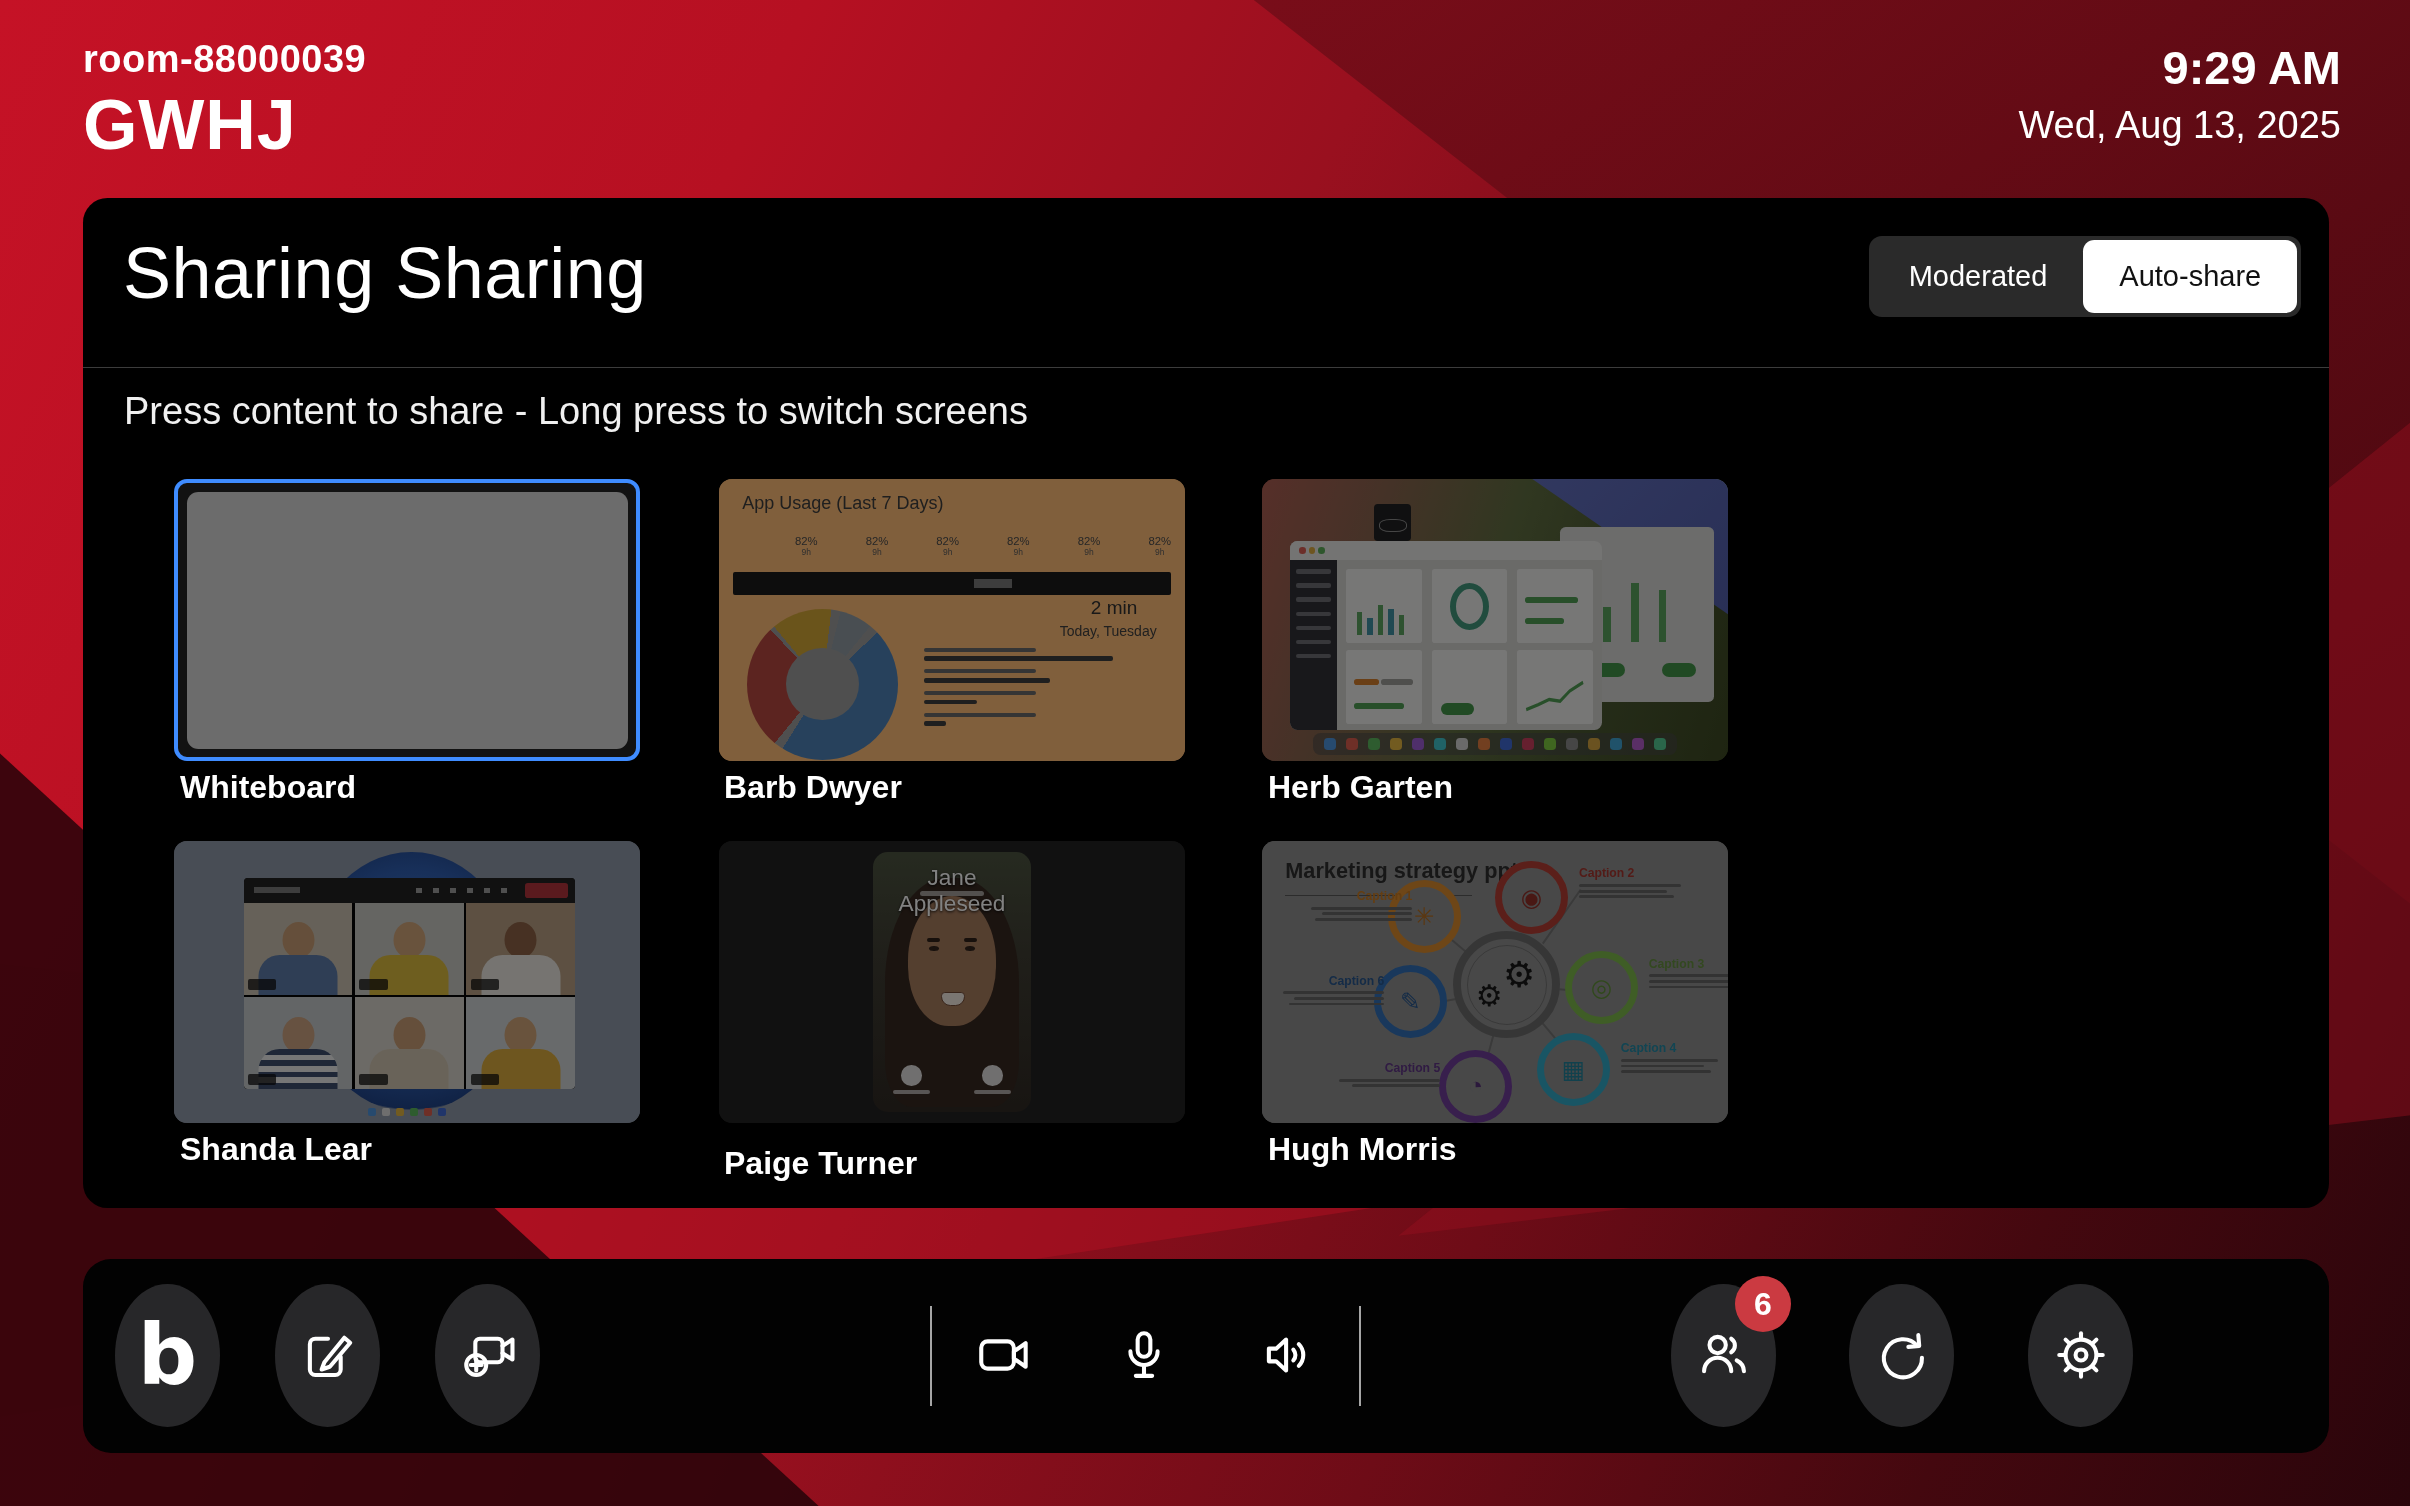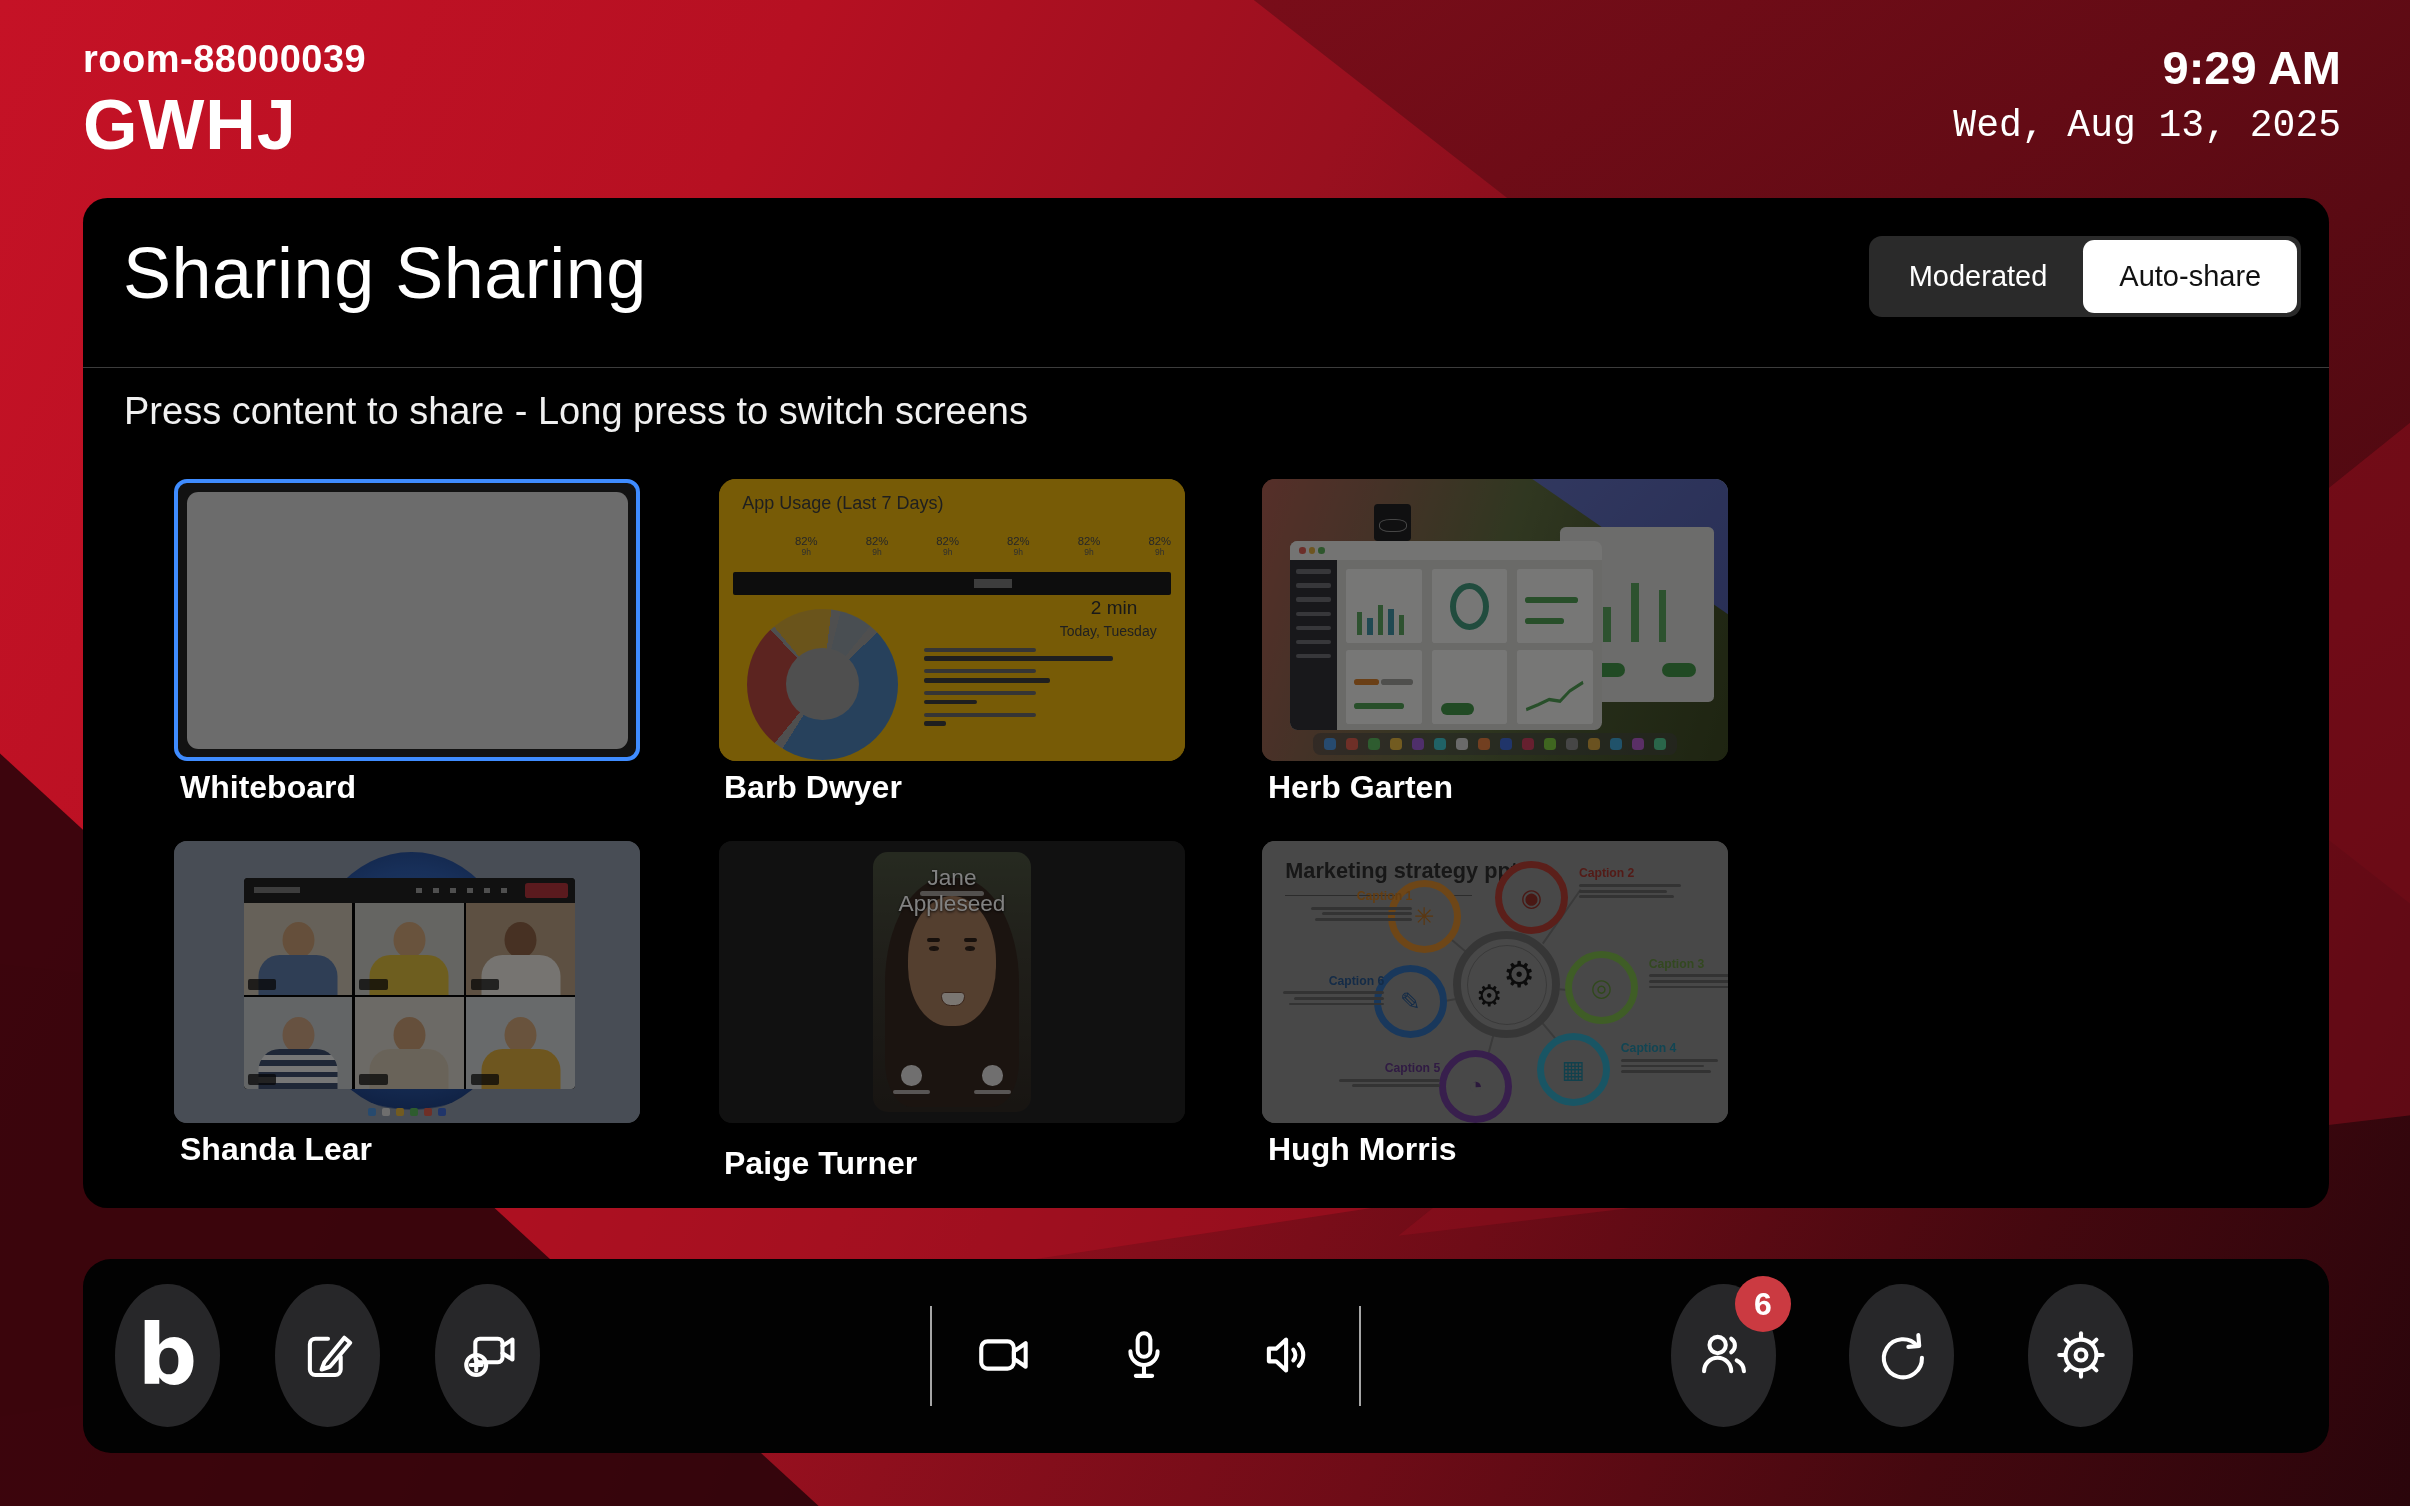--- a/index.html
+++ b/index.html
@@ -17,40 +17,40 @@
   .facet.bl{clip-path:polygon(0 50%,34% 100%,0 100%);
     background:#1d0307;opacity:.8;}
   .facet.band{clip-path:polygon(0 64%,74% 76%,0 94%);
     background:#b21021;opacity:.5;}
   
   .hdr-left{position:absolute;left:83px;top:38px;color:#fff;}
   .room-id{font-size:38px;font-weight:bold;letter-spacing:0.5px;}
   .room-name{font-size:70px;font-weight:bold;margin-top:3.8px;letter-spacing:0.9px;}
   .hdr-right{position:absolute;right:70px;top:40px;color:#fff;text-align:right;}
   .clock{font-size:47px;font-weight:bold;}
-  .date{font-size:38px;font-weight:300;margin-top:9.4px;font-family:Liberation Mono, monospace;}
+  .date{font-size:38px;font-weight:300;margin-top:9.4px;}
   
   .panel{position:absolute;left:83px;top:198px;width:2246px;height:1010px;
     background:#000;border-radius:24.5px;}
   .panel-title{position:absolute;left:40px;top:34px;color:#fff;font-size:72px;font-weight:300;letter-spacing:0.5px;}
   .mode-toggle{position:absolute;right:28px;top:38px;height:81px;background:#2a2a2a;border-radius:13px;
     display:flex;align-items:center;padding:3.8px;box-sizing:border-box;}
   .mode-opt{height:73px;border-radius:11.3px;display:flex;align-items:center;justify-content:center;
     font-size:29px;color:#fff;padding:0 36px;cursor:pointer;}
   .mode-opt.sel{background:#fff;color:#111;font-weight:500;}
   .panel-divider{position:absolute;left:0;right:0;top:169px;height:0.9px;background:#3c3c3c;}
   .instruction{position:absolute;left:41px;top:192px;color:#f0f0f0;font-size:38px;font-weight:300;}
   
   .tile{position:absolute;width:466px;height:282px;border-radius:13px;overflow:hidden;background:#222;}
   .tile .dim{position:absolute;inset:0;background:rgba(4,4,4,.5);}
   .tile-label{position:absolute;color:#fff;font-size:32px;font-weight:bold;text-shadow:0 1.9px 5.6px rgba(0,0,0,.9);}
   .tile.whiteboard{background:#121212;border:4.7px solid #3f8cff;box-sizing:border-box;}
   .wb-inner{position:absolute;inset:8.5px;background:#6c6c6c;border-radius:11.3px;}
   
-  .t-barb{background:#eab308;border-radius:17px;}
+  .t-barb{background:#fdba74;}
   .barb-title{position:absolute;left:5%;top:5%;font-size:18px;color:#3a3a3a;}
   .barb-pcts{position:absolute;left:6%;right:3%;top:20%;display:flex;justify-content:space-between;}
   .barb-pct{font-size:11.3px;color:#4a4a4a;text-align:center;margin-left:48px;}
   .barb-pct small{display:block;font-size:8.5px;color:#5a5a5a;}
   .barb-bar{position:absolute;left:3%;right:3%;top:33%;height:8%;background:#161616;border-radius:1.9px;}
   .barb-bar i{position:absolute;left:55%;top:30%;width:38px;height:40%;background:#777;}
   .donut{position:absolute;left:6%;top:46%;width:151px;height:151px;border-radius:50%;
     background:conic-gradient(from -40deg,#d1a433 0 13%,#9b9b9b 13% 15%,#8e99a0 15% 22%,#9b9b9b 22% 24%,#4a7fb5 24% 70%,#9b9b9b 70% 72%,#b5453c 72% 99%,#9b9b9b 99% 100%);}
   .donut i{position:absolute;inset:26%;border-radius:50%;background:#9b9b9b;}
   .barb-right{position:absolute;left:44%;top:42%;right:4%;}

